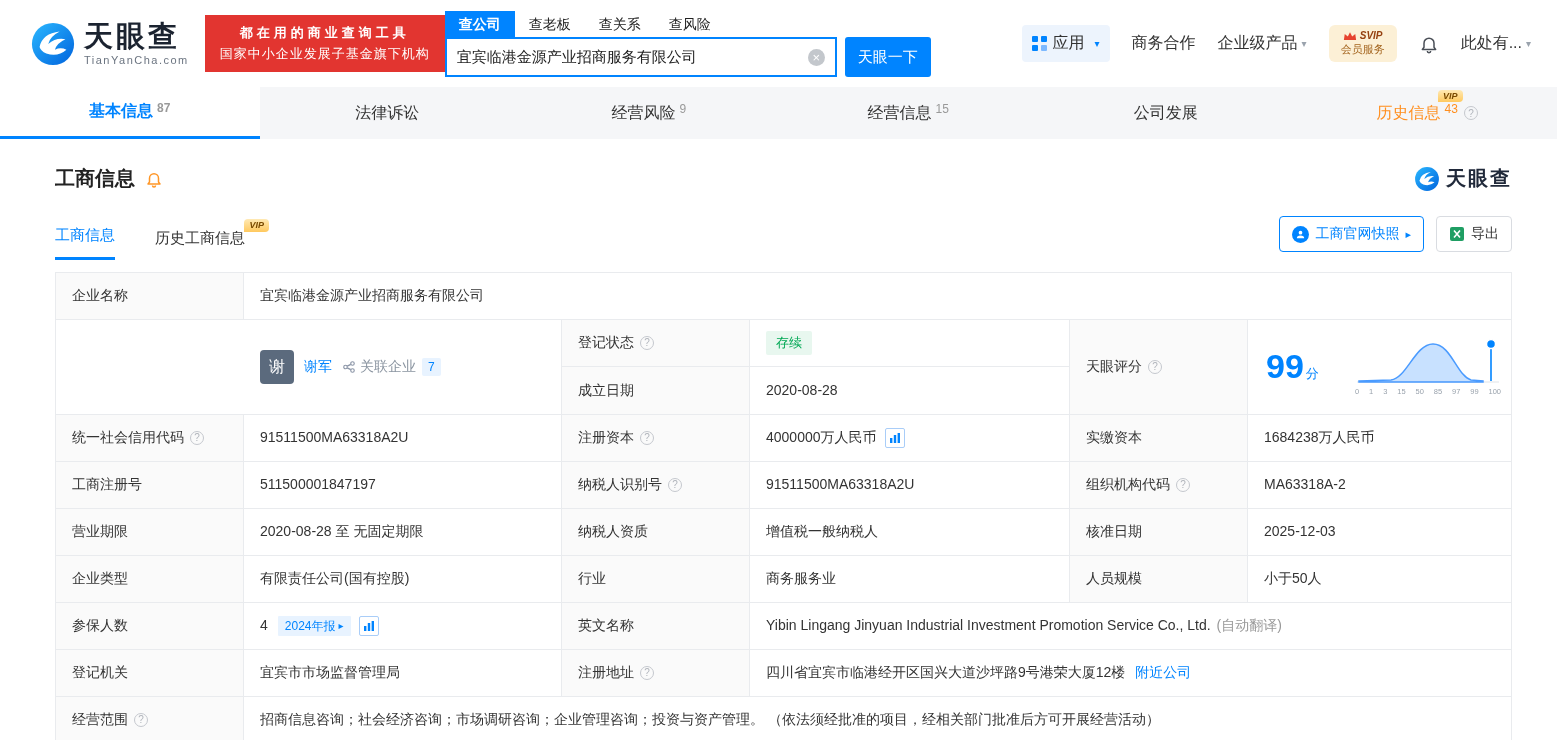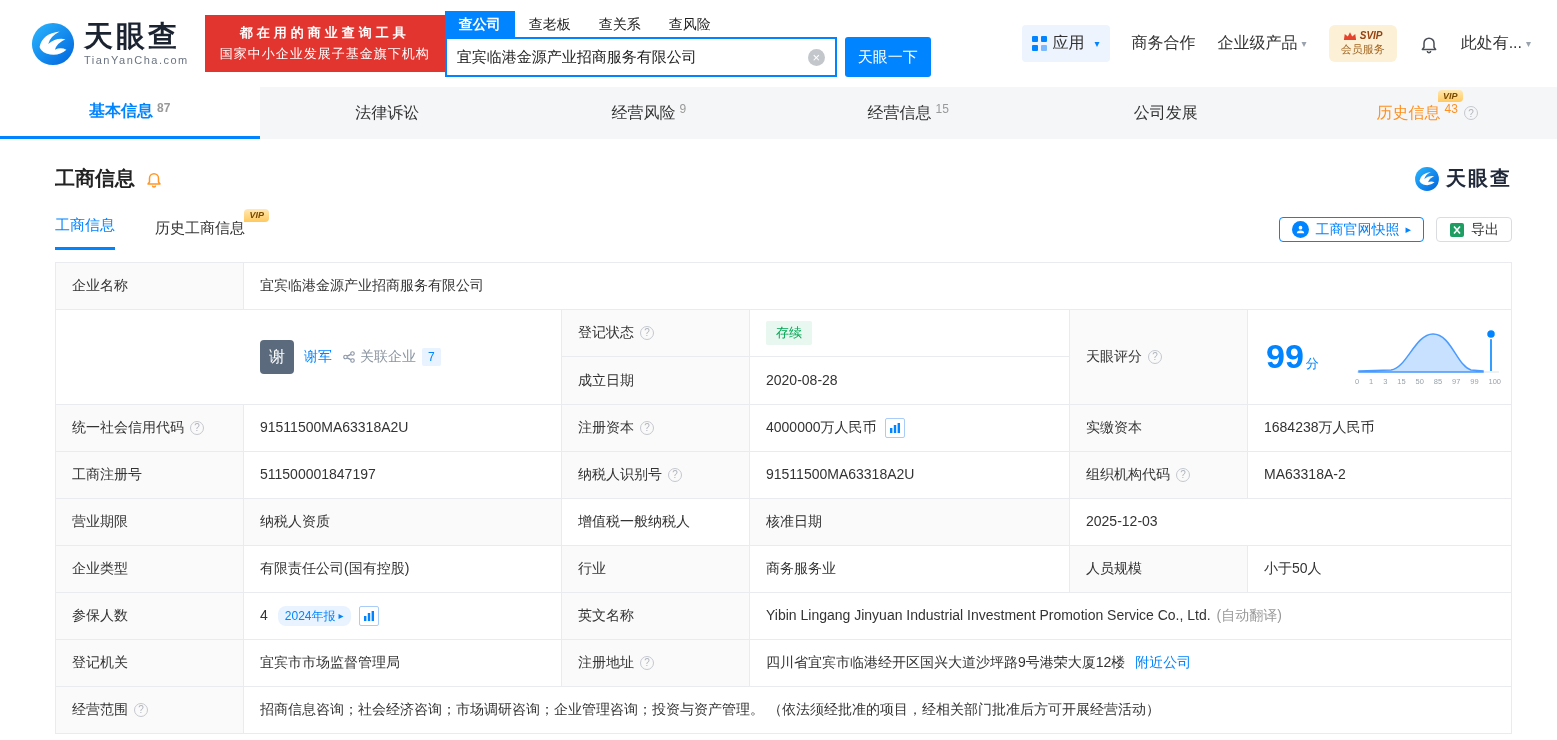--- a/index.html
+++ b/index.html
@@ -56,21 +56,21 @@
   .section-head{margin-top:26px;display:flex;align-items:center;}
   .section-title{font-size:20px;font-weight:700;color:#222;}
   .alarm-ic{margin-left:10px;display:flex;cursor:pointer;}
   .watermark{margin-left:auto;display:flex;align-items:center;gap:6px;}
   .watermark .wm-txt{font-size:20px;font-weight:700;color:#20293a;letter-spacing:2px;}
   .subtab-row{margin-top:24px;display:flex;align-items:flex-end;}
   .subtab{font-size:15px;color:#333;margin-right:40px;padding-bottom:12px;cursor:pointer;position:relative;}
   .subtab.active{color:var(--blue);border-bottom:3px solid var(--blue);}
   .subtab .vip-tag{top:-10px;right:-24px;}
   .actions{margin-left:auto;display:flex;gap:12px;padding-bottom:8px;}
-  .btn{height:25px;display:inline-flex;align-items:center;gap:6px;border-radius:4px;padding:0 12px;font-size:14px;background:#fff;cursor:pointer;font-family:inherit;}
+  .btn{height:36px;display:inline-flex;align-items:center;gap:6px;border-radius:4px;padding:0 12px;font-size:14px;background:#fff;cursor:pointer;font-family:inherit;}
   .btn-snapshot{border:1px solid var(--blue);color:var(--blue);}
   .person-ic{width:17px;height:17px;border-radius:50%;background:var(--blue);display:inline-flex;align-items:center;justify-content:center;}
   .arrow-r{font-size:11px;}
   .arrow-r::before{content:"▸";}
   .btn-export{border:1px solid #d9dce1;color:#333;}
 
   
   .info-table{margin-top:12px;border:1px solid var(--line);font-size:14px;}
   .trow{display:grid;grid-template-columns:188px 318px 188px 320px 178px 1fr;border-bottom:1px solid var(--line);}
   .trow:last-child{border-bottom:none;}
@@ -91,21 +91,21 @@
   .b-b{border-bottom:1px solid var(--line);}
 
   .avatar{width:34px;height:34px;border-radius:4px;background:#5b6a7d;color:#fff;font-size:16px;display:inline-flex;align-items:center;justify-content:center;flex:none;cursor:pointer;}
   .link{color:var(--blue);text-decoration:none;cursor:pointer;}
   .name{margin:0 10px 0 10px;}
   .rel-ic{display:flex;margin-right:4px;}
   .rel-txt{color:#8a94a0;}
   .chip{background:var(--blue-bg);color:var(--blue);font-size:12px;padding:1px 6px;border-radius:2px;margin-left:6px;cursor:pointer;}
   .status-badge{background:var(--green-bg);color:var(--green);font-size:13px;padding:3px 10px;border-radius:2px;}
   .chart-ic-btn{width:20px;height:20px;border:1px solid #a9cdf8;border-radius:2px;display:inline-flex;align-items:center;justify-content:center;margin-left:8px;cursor:pointer;flex:none;}
-  .report-chip{background:var(--blue-bg);color:var(--blue);font-size:12px;padding:2px 7px;border-radius:8px;margin-left:10px;cursor:pointer;display:inline-flex;align-items:center;gap:3px;}
+  .report-chip{background:var(--blue-bg);color:var(--blue);font-size:12px;padding:2px 7px;border-radius:1px;margin-left:10px;cursor:pointer;display:inline-flex;align-items:center;gap:3px;}
   .report-chip .caret{color:var(--blue);margin-left:0;}
   .note{color:#999;margin-left:6px;}
   .near-link{margin-left:10px;}
 
   .score-cell{justify-content:space-between;padding:0 10px 0 18px;}
   .score-val{display:flex;align-items:baseline;color:var(--blue);}
   .score-num{font-size:34px;font-weight:700;}
   .score-unit{font-size:13px;margin-left:2px;}
   .score-chart{display:flex;flex-direction:column;}
   .ticks{display:flex;justify-content:space-between;width:146px;font-size:7.5px;color:#9aa3ad;margin-top:1px;}
@@ -393,20 +393,23 @@
       </div>
       <div class="cell last">
           <span>MA63318A-2</span>
         </div>
     </div>
 
     <div class="trow">
       <div class="cell lbl">
           <span>营业期限</span>
         </div>
+      <div class="cell">
+          <span>2020-08-28 至 无固定期限</span>
+        </div>
       <div class="cell lbl">
           <span>纳税人资质</span>
         </div>
       <div class="cell">
           <span>增值税一般纳税人</span>
         </div>
       <div class="cell lbl">
           <span>核准日期</span>
         </div>
       <div class="cell last">

